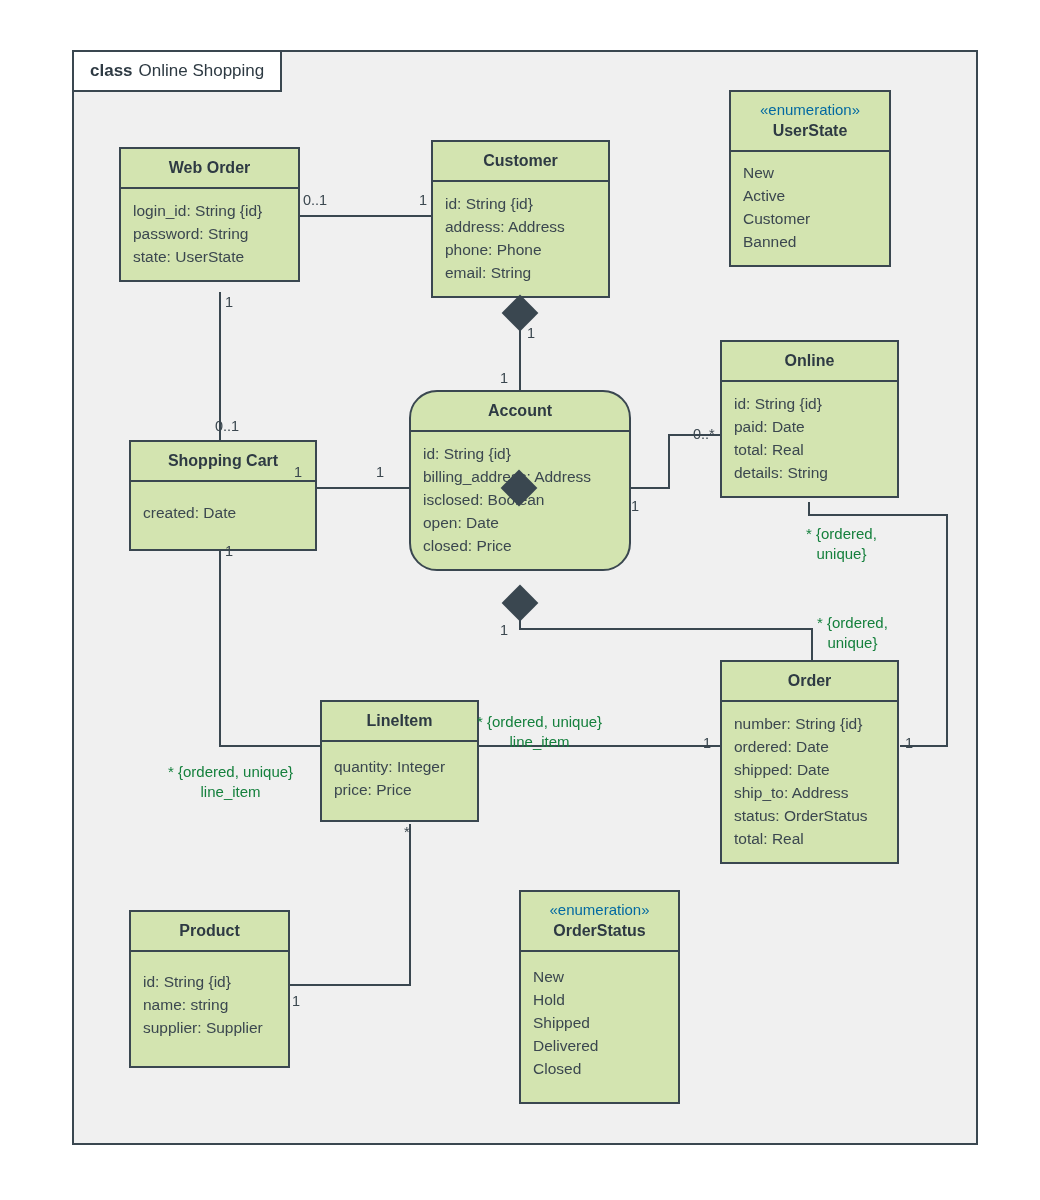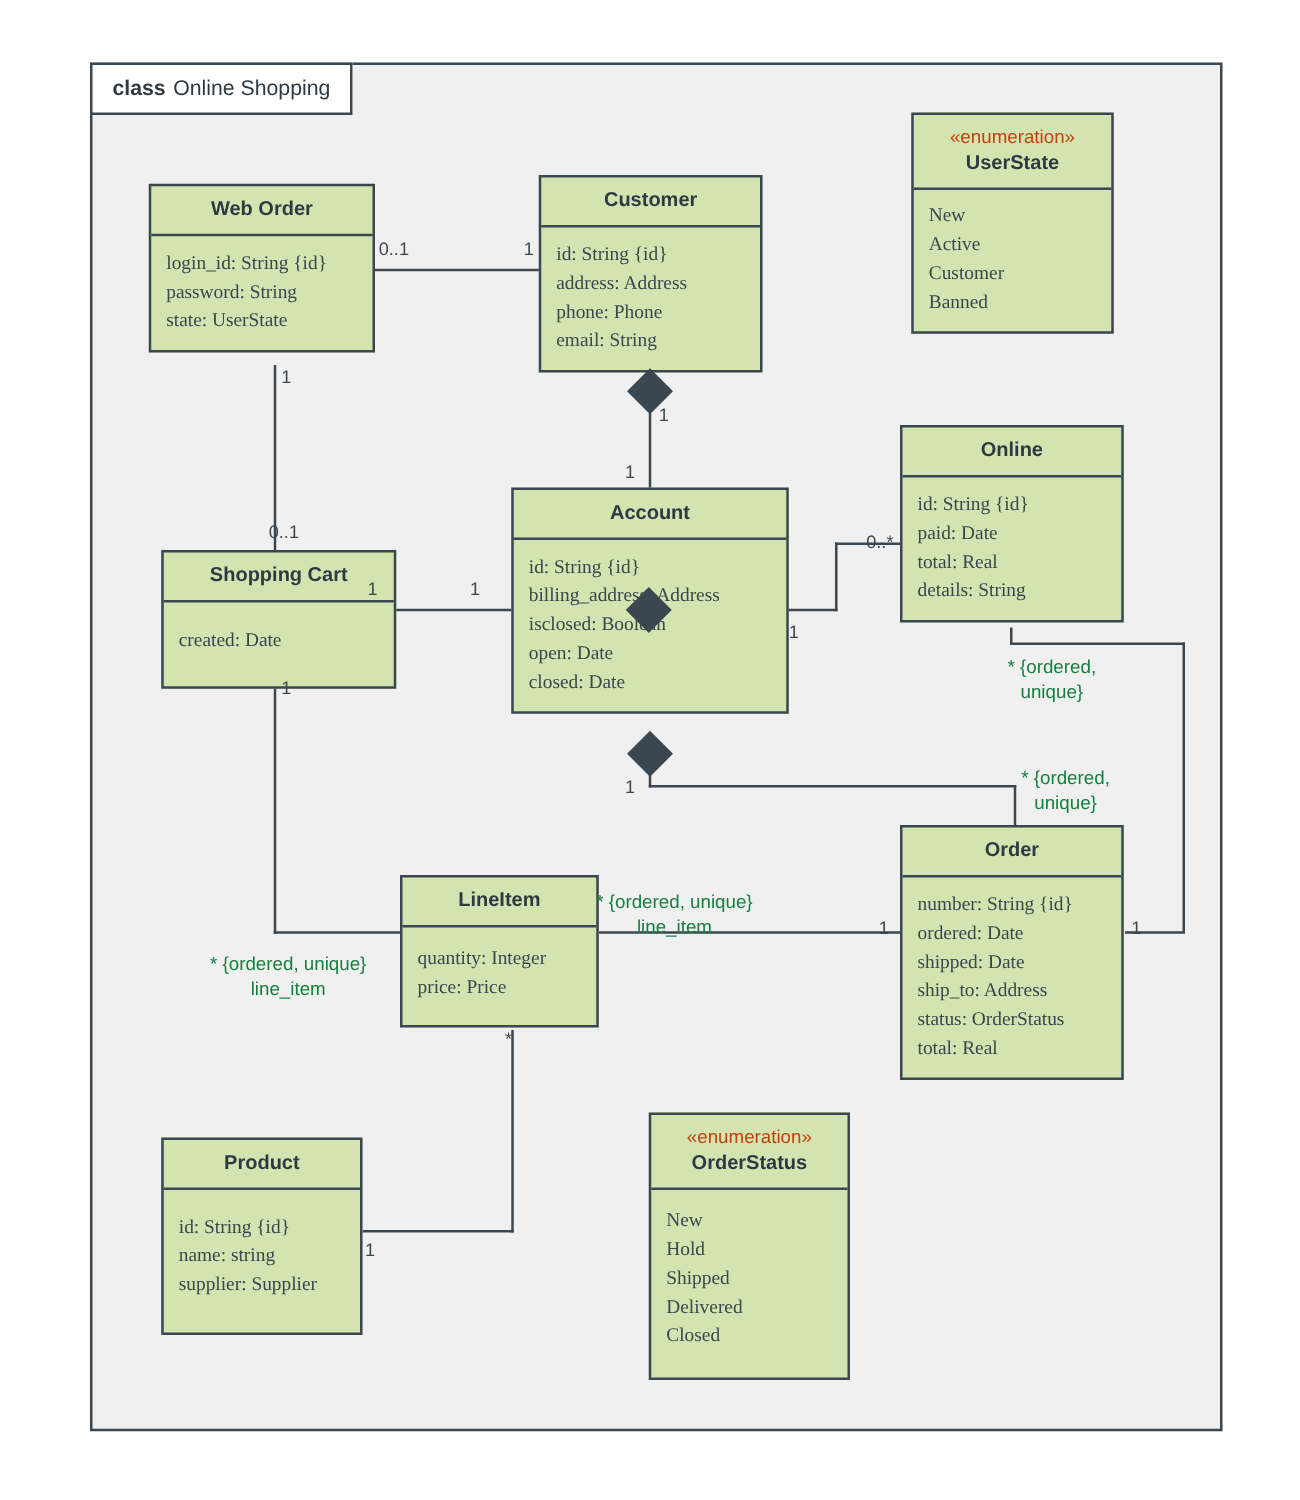--- a/index.html
+++ b/index.html
@@ -51,29 +51,28 @@
     font-weight: bold;
     font-size: 16px;
     color: #2e3a43;
     padding: 9px 6px 9px 6px;
     line-height: 1.25;
   }
   .cls-head .stereo {
     display: block;
     font-weight: normal;
     font-size: 15px;
-    color: #c2410c;
+    color: #0369a1;
     margin-bottom: 1px;
   }
   .cls-body {
     padding: 11px 0 11px 12px;
     font-size: 15.5px;
     color: #3b474f;
     line-height: 1.48;
-    font-family: Liberation Serif, serif;
   }
   .cls-body.enum { padding-top: 10px; }
   .attr { white-space: nowrap; }
 
   
   .ln {
     position: absolute;
     background: #3a4750;
     z-index: 1;
   }
@@ -215,28 +214,28 @@
   <div class="cls" style="left:720px; top:340px; width:179px;">
     <div class="cls-head">Online</div>
     <div class="cls-body">
       <div class="attr">id: String {id}</div>
       <div class="attr">paid: Date</div>
       <div class="attr">total: Real</div>
       <div class="attr">details: String</div>
     </div>
   </div>
 
-  <div class="cls" style="left:409px; top:390px; width:222px;">
+  <div class="cls" style="left:409px; top:390px; width:222px;border-radius:28px;">
     <div class="cls-head">Account</div>
     <div class="cls-body">
       <div class="attr">id: String {id}</div>
       <div class="attr">billing_address: Address</div>
       <div class="attr">isclosed: Boolean</div>
       <div class="attr">open: Date</div>
-      <div class="attr">closed: Date</div>
+      <div class="attr">closed: Price</div>
     </div>
   </div>
 
   <div class="cls" style="left:129px; top:440px; width:188px;">
     <div class="cls-head">Shopping Cart</div>
     <div class="cls-body" style="padding-top:20px; padding-bottom:24px;">
       <div class="attr">created: Date</div>
     </div>
   </div>
 

